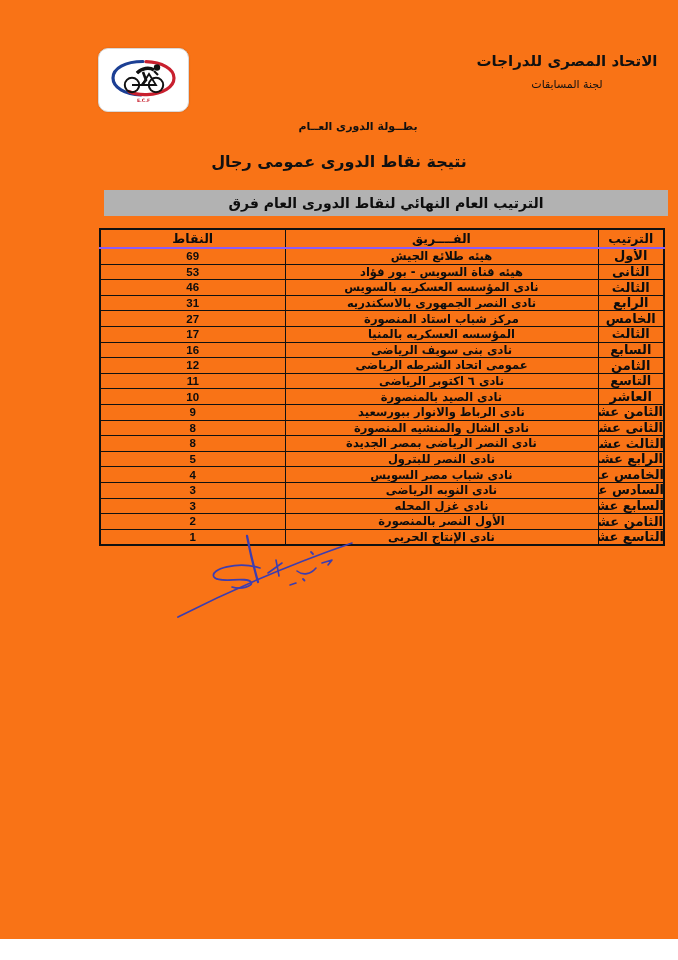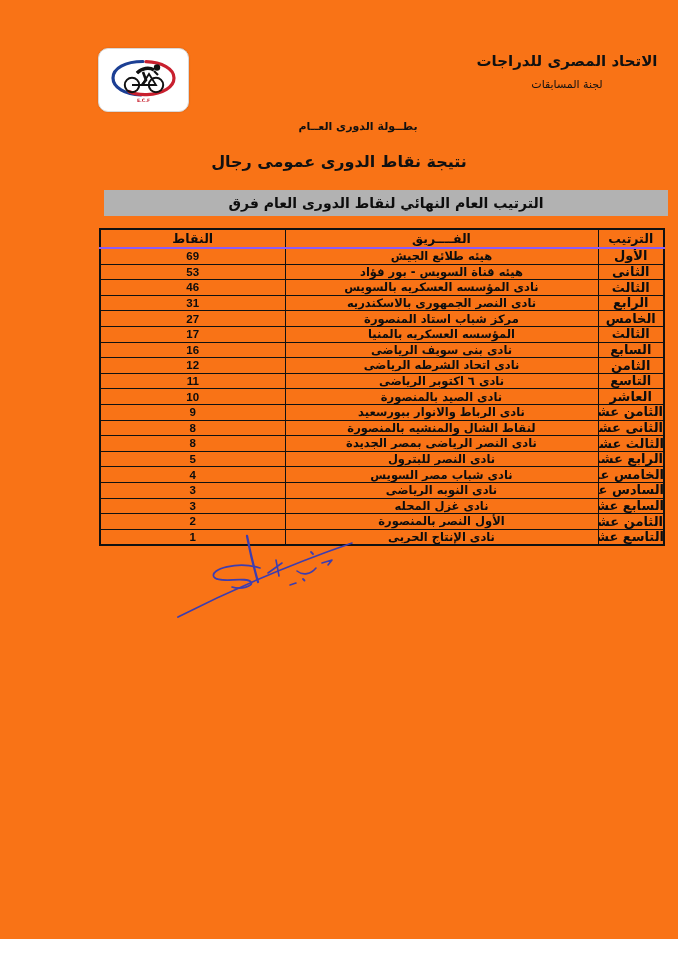--- a/index.html
+++ b/index.html
@@ -155,41 +155,41 @@
           <td>المؤسسه العسكريه بالمنيا</td>
           <td>17</td>
         </tr>
         <tr>
           <td>السابع</td>
           <td>نادى بنى سويف الرياضى</td>
           <td>16</td>
         </tr>
         <tr>
           <td>الثامن</td>
-          <td>نادى اتحاد الشرطه الرياضى</td>
+          <td>عمومى اتحاد الشرطه الرياضى</td>
           <td>12</td>
         </tr>
         <tr>
           <td>التاسع</td>
           <td>نادى ٦ اكتوبر الرياضى</td>
           <td>11</td>
         </tr>
         <tr>
           <td>العاشر</td>
           <td>نادى الصيد بالمنصورة</td>
           <td>10</td>
         </tr>
         <tr>
           <td>الثامن عشر</td>
           <td>نادى الرباط والانوار ببورسعيد</td>
           <td>9</td>
         </tr>
         <tr>
           <td>الثانى عشر</td>
-          <td>لنقاط الشال والمنشيه بالمنصورة</td>
+          <td>نادى الشال والمنشيه المنصورة</td>
           <td>8</td>
         </tr>
         <tr>
           <td>الثالث عشر</td>
           <td>نادى النصر الرياضى بمصر الجديدة</td>
           <td>8</td>
         </tr>
         <tr>
           <td>الرابع عشر</td>
           <td>نادى النصر للبترول</td>

